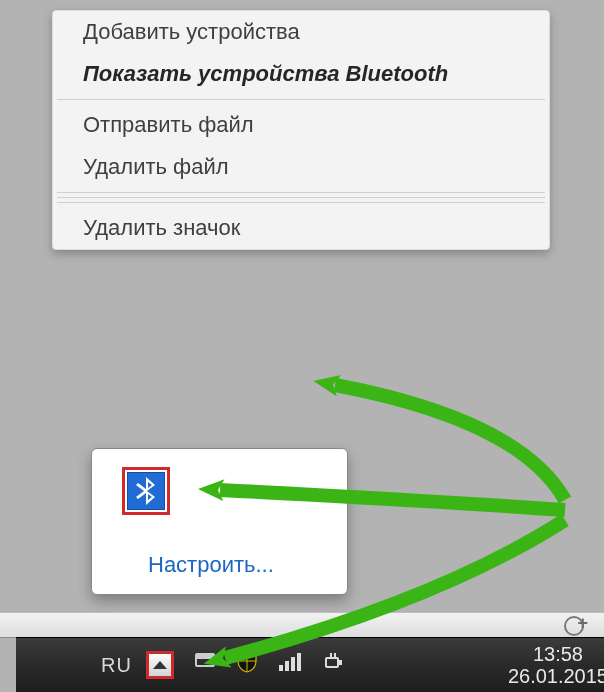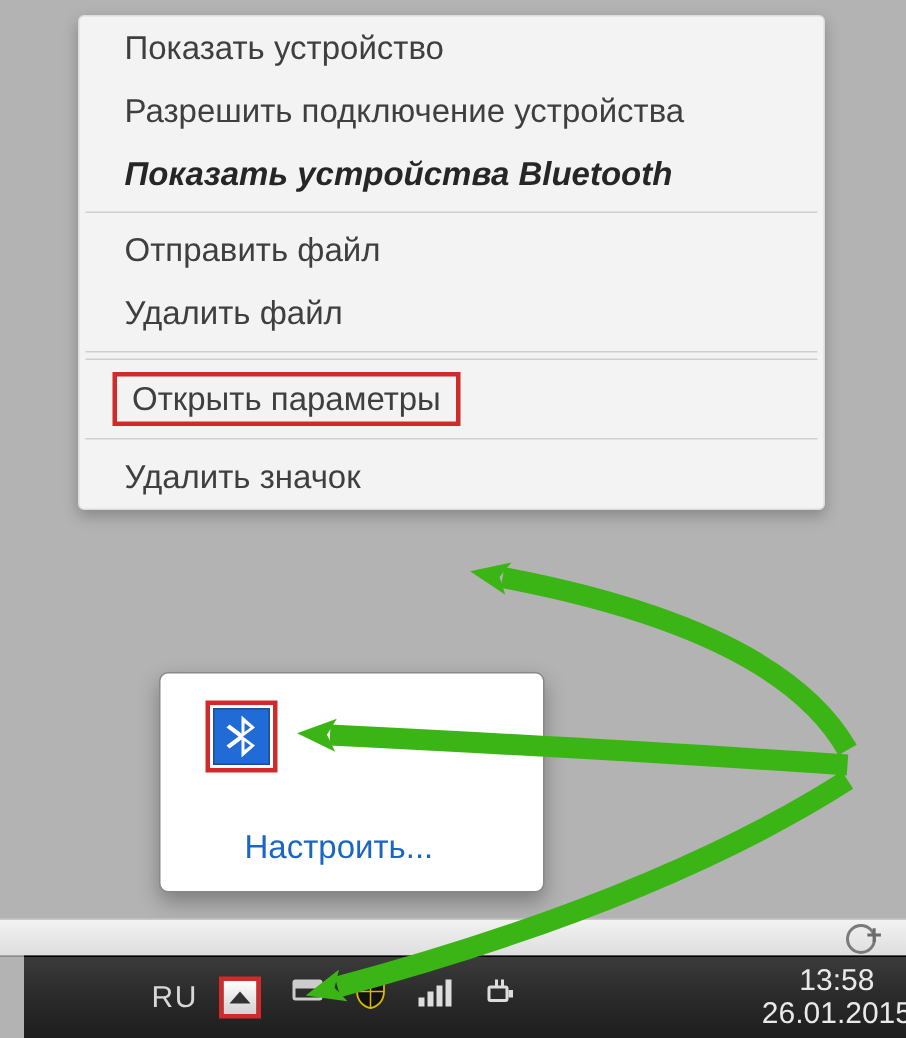--- a/index.html
+++ b/index.html
@@ -7,21 +7,21 @@
 
   
   .context-menu{position:absolute;left:52px;top:10px;width:496px;background:#f3f3f3;border:1px solid #dcdcdc;border-radius:4px;box-shadow:0 4px 10px rgba(0,0,0,0.25);}
   .menu-item{padding:8px 30px 8px 30px;font-size:22px;color:#3f3f3f;white-space:nowrap;cursor:default;}
   .menu-item.bold{font-weight:bold;color:#262626;font-style:italic;}
   .menu-sep{height:1px;margin:4px 4px;background:#cfcfcf;}
   .highlight-box{display:inline-block;border:3px solid #d02a2a;padding:2px 10px;}
   .menu-item.highlighted{padding-left:22px;padding-top:4px;padding-bottom:4px;}
 
   
-  .tray-popup{position:absolute;left:106px;top:448px;width:255px;height:145px;background:#ffffff;border:1px solid #888;border-radius:6px;box-shadow:0 6px 14px rgba(0,0,0,0.3);}
+  .tray-popup{position:absolute;left:91px;top:448px;width:255px;height:145px;background:#ffffff;border:1px solid #888;border-radius:6px;box-shadow:0 6px 14px rgba(0,0,0,0.3);}
   .bt-icon-wrap{position:absolute;left:30px;top:18px;border:3px solid #d02a2a;padding:2px;}
   .bt-icon{width:36px;height:36px;background:#206bd6;border:1px solid #1a4c98;display:flex;align-items:center;justify-content:center;color:#fff;font-size:26px;}
   .tray-link{position:absolute;left:56px;bottom:16px;color:#1a66c2;font-size:22px;}
 
   
   .taskbar{position:absolute;left:16px;bottom:0;width:604px;height:54px;background:linear-gradient(to bottom,#3b3b3b 0%,#2a2a2a 50%,#1e1e1e 100%);border-top:1px solid #000;display:flex;align-items:center;}
   .lang{color:#d8d8d8;font-size:20px;margin-left:85px;letter-spacing:1px;}
   .tray-section{display:flex;align-items:center;gap:20px;margin-left:14px;}
   .ov-toggle{width:22px;height:22px;border:3px solid #d02a2a;background:linear-gradient(#fefefe,#d3d3d3);display:flex;align-items:center;justify-content:center;}
   .tri-up{width:0;height:0;border-left:7px solid transparent;border-right:7px solid transparent;border-bottom:8px solid #333;}
@@ -35,42 +35,34 @@
   
   .arrows{position:absolute;inset:0;pointer-events:none;}
 </style>
 </head>
 <body>
 
 <div class="stage">
 
   <div class="context-menu">
     <div class="menu-item">
-      <span>Показать устройство</span>
-    </div>
-    <div class="menu-item">
-      <span>Разрешить подключение устройства</span>
+      <span>Добавить устройства</span>
     </div>
     <div class="menu-item bold">
       <span>Показать устройства Bluetooth</span>
     </div>
     <div class="menu-sep"></div>
     <div class="menu-item">
       <span>Отправить файл</span>
     </div>
     <div class="menu-item">
       <span>Удалить файл</span>
     </div>
     <div class="menu-sep"></div>
     <div class="menu-sep"></div>
-    <div class="menu-item highlighted">
-      <span class="highlight-box">
-        <span>Открыть параметры</span>
-      </span>
-    </div>
     <div class="menu-sep"></div>
     <div class="menu-item">
       <span>Удалить значок</span>
     </div>
   </div>
 
   <div class="tray-popup">
     <div class="bt-icon-wrap">
       <div class="bt-icon">
         <svg width="22" height="28" viewBox="0 0 22 28">

